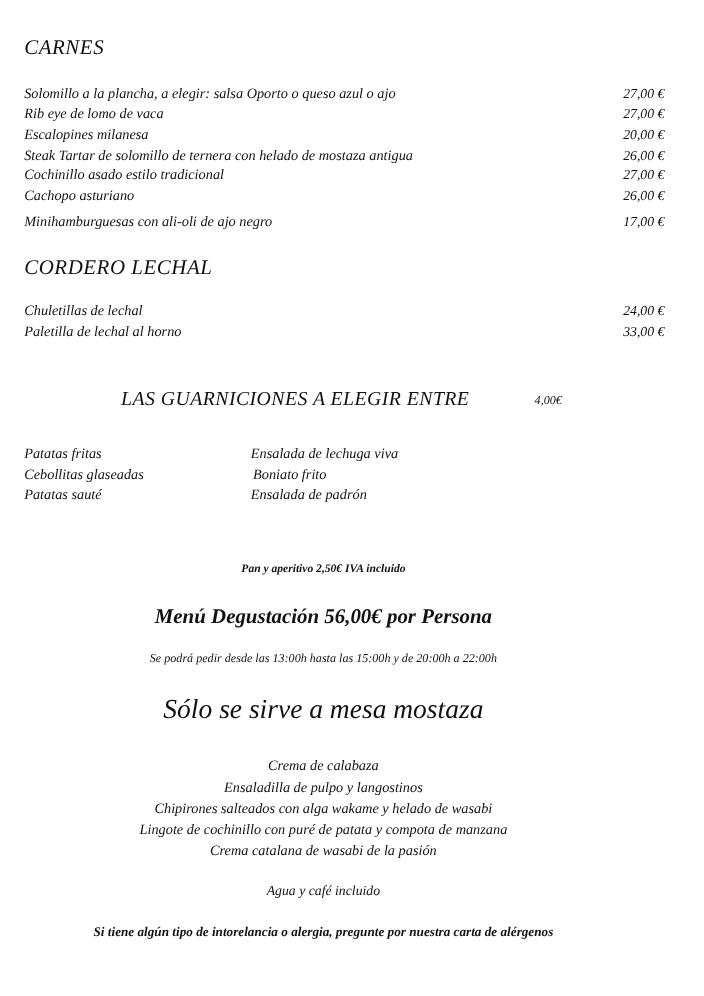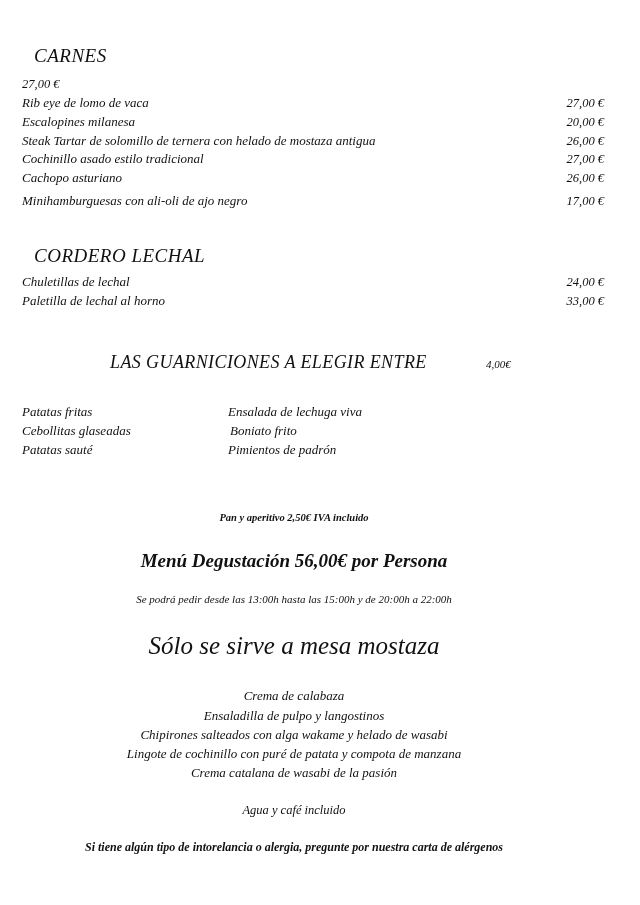--- a/index.html
+++ b/index.html
@@ -14,21 +14,21 @@
       overflow: hidden;
       color: #111111;
       font-family: "Liberation Serif", serif;
       font-style: italic;
     }
     .abs { position: absolute; white-space: nowrap; }
     .section-title {
       font-size: 19px;
       letter-spacing: 0.5px;
       font-weight: normal;
-      margin: 12px;
+      margin: 0;
     }
     .item-row {
       position: absolute;
       left: 22px;
       width: 582px;
       height: 18px;
       font-size: 13px;
       display: flex;
       justify-content: space-between;
       align-items: baseline;
@@ -51,20 +51,21 @@
     .course { font-size: 13px; }
     .includes { font-size: 12.5px; }
     .allergy { font-size: 12px; font-weight: bold; }
   </style>
 </head>
 <body>
 
 <div class="abs section-title" style="left:22px; top:33px;">CARNES</div>
 
 <div class="item-row" style="top:77px;">
+  <span>Solomillo a la plancha, a elegir: salsa Oporto o queso azul o ajo</span>
   <span class="price">27,00 €</span>
 </div>
 <div class="item-row" style="top:95px;">
   <span>Rib eye de lomo de vaca</span>
   <span class="price">27,00 €</span>
 </div>
 <div class="item-row" style="top:114px;">
   <span>Escalopines milanesa</span>
   <span class="price">20,00 €</span>
 </div>
@@ -98,21 +99,21 @@
 
 <div class="abs guarn-title" style="left:110px; top:352px;">LAS GUARNICIONES A ELEGIR ENTRE</div>
 <div class="abs guarn-price" style="left:486px; top:358px;">4,00€</div>
 
 <div class="abs garnish" style="left:22px; top:404px;">Patatas fritas</div>
 <div class="abs garnish" style="left:22px; top:423px;">Cebollitas glaseadas</div>
 <div class="abs garnish" style="left:22px; top:442px;">Patatas sauté</div>
 
 <div class="abs garnish" style="left:228px; top:404px;">Ensalada de lechuga viva</div>
 <div class="abs garnish" style="left:230px; top:423px;">Boniato frito</div>
-<div class="abs garnish" style="left:228px; top:442px;">Pimientos de padrón</div>
+<div class="abs garnish" style="left:228px; top:442px;">Ensalada de padrón</div>
 
 <div class="center small-bold" style="top:512px;">Pan y aperitivo 2,50€  IVA incluido</div>
 
 <div class="center tasting-title" style="top:550px;">Menú Degustación   56,00€   por  Persona</div>
 <div class="center hours" style="top:593px;">Se podrá pedir desde las 13:00h hasta las 15:00h y de 20:00h a 22:00h</div>
 <div class="center big-note" style="top:632px;">Sólo se sirve a mesa mostaza</div>
 
 <div class="center course" style="top:688px;">Crema de calabaza</div>
 <div class="center course" style="top:708px;">Ensaladilla de pulpo y langostinos</div>
 <div class="center course" style="top:727px;">Chipirones salteados con alga wakame y  helado de wasabi</div>

